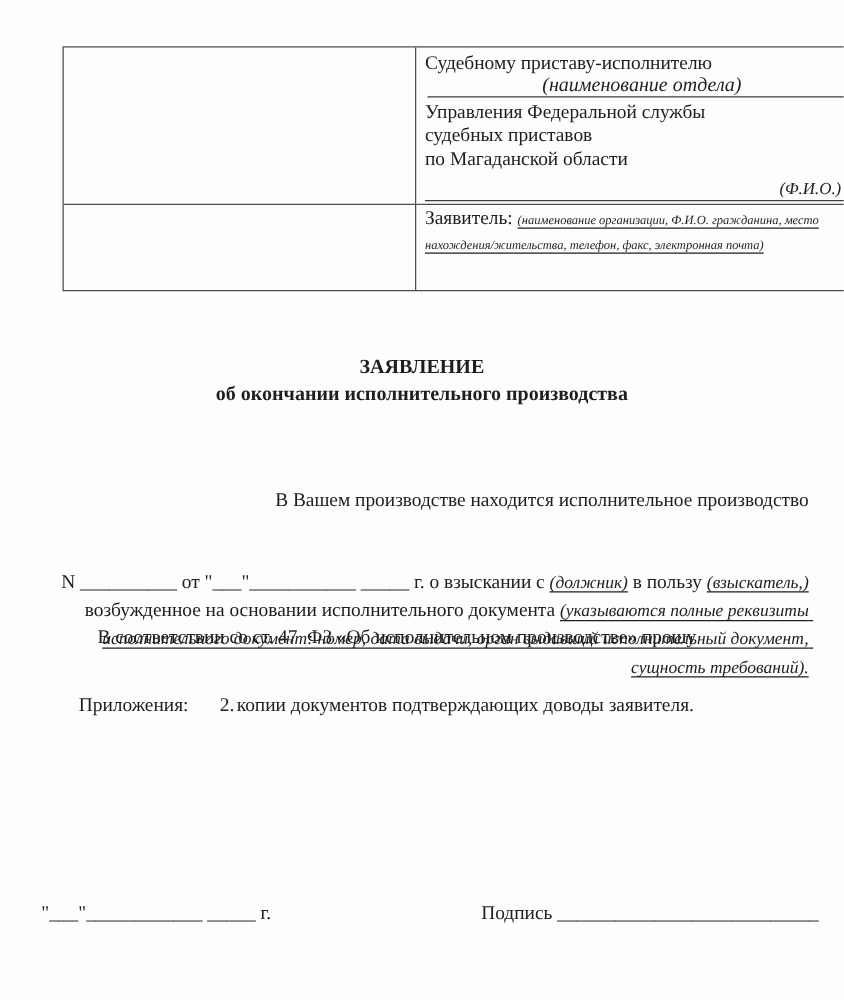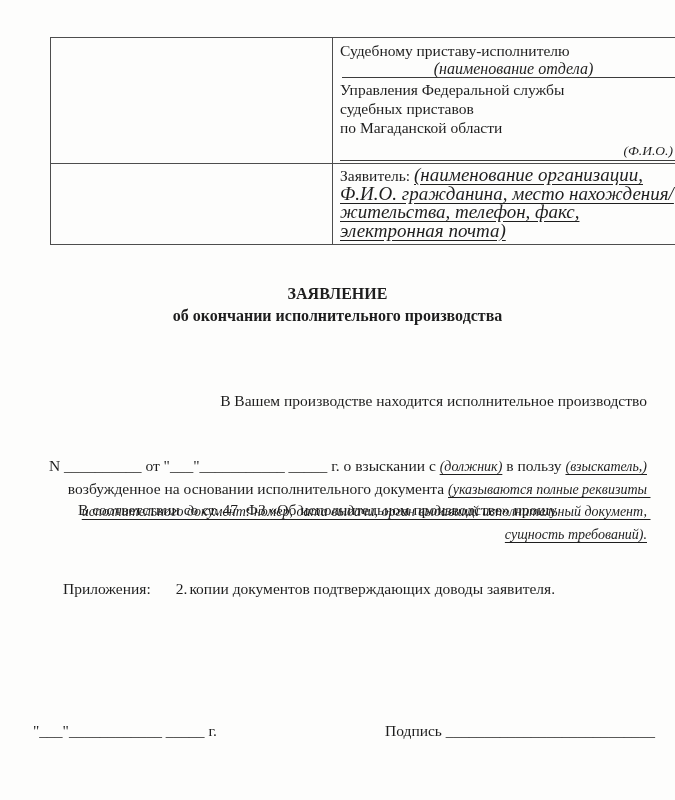--- a/index.html
+++ b/index.html
@@ -30,21 +30,21 @@
     margin:1px 2px 2px 2px; padding-bottom:1px;
   }
   .fio-line {
     border-bottom:1px solid #3c3c3c; text-align:right;
     font-style:italic; font-size:13.5px; line-height:16px;
     margin-top:6px; padding:0 14px 1px 0;
   }
   .applicant { line-height:17.5px; }
   .applicant-label { font-size:15.5px; }
   .hint {
-    font-style:italic; font-size:19px;
+    font-style:italic; font-size:10px;
     text-decoration:underline; text-underline-offset:2.5px;
   }
 
   
   .doc-title {
     position:absolute; top:283px; left:0; width:675px;
     text-align:center; font-weight:bold; font-size:16px; line-height:21.5px;
   }
 
   
@@ -52,21 +52,21 @@
     position:absolute; left:33px; width:614px;
     line-height:21.6px; white-space:pre-wrap;
   }
   .para-1 { top:347px;text-align:right; }
   .para-2 { top:456px; }
   .first-line { padding-left:45px; white-space:pre-wrap; }
   .body-para .hint { font-size:14px; }
 
   
   .attachments {
-    position:absolute; left:63px; top:578px;
+    position:absolute; left:63px; top:554px;
     display:flex; align-items:center; line-height:21.6px;
   }
   .att-label { margin-right:7px; white-space:nowrap; }
   .att-items { width:455px; }
   .att-item { padding-left:40px; text-indent:-40px; }
   .att-item--second { margin-left:18px; }
   .att-num { margin-right:2px; }
 
   
   .footer { position:absolute; left:0; top:722px; width:675px; height:24px; }

